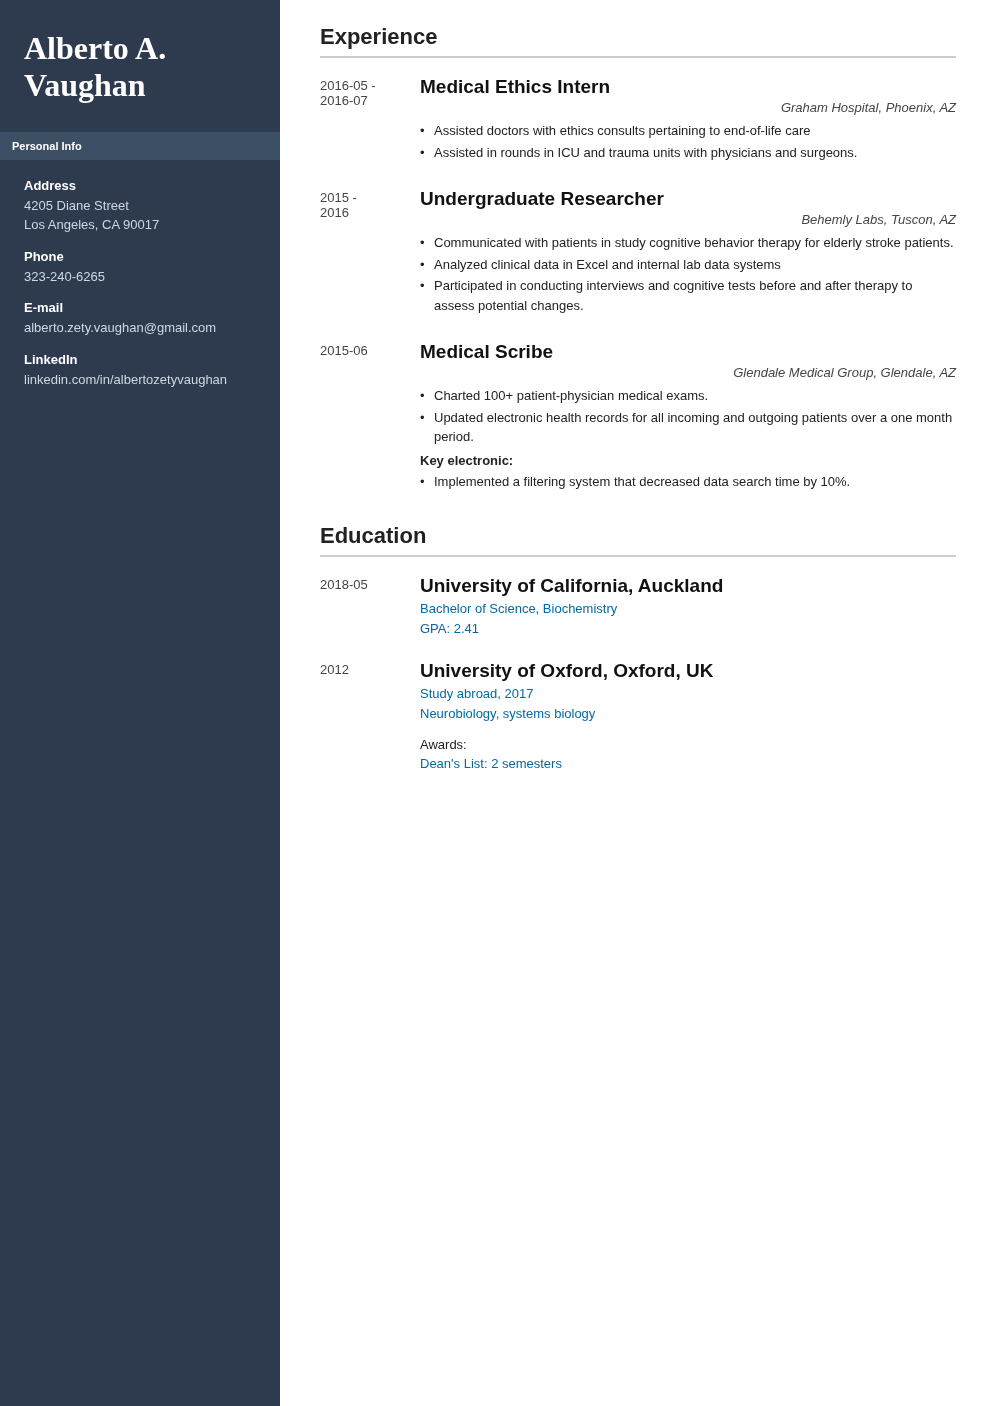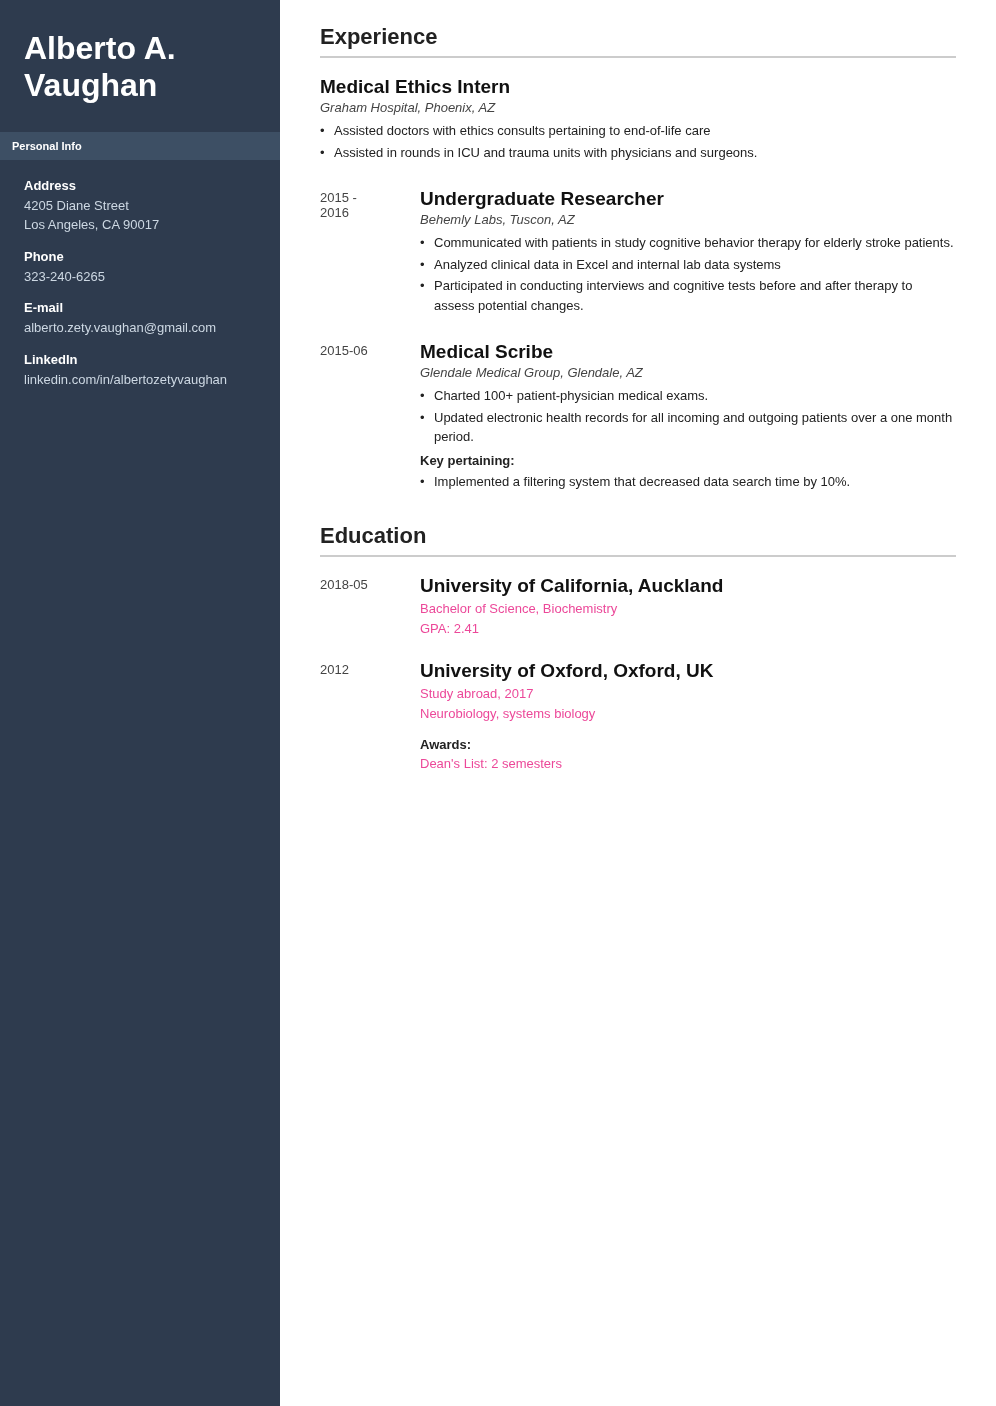--- a/index.html
+++ b/index.html
@@ -20,20 +20,21 @@
       color: #fff;
       padding: 30px 24px;
     }
 
     .sidebar-name {
       font-size: 32px;
       font-weight: 900;
       line-height: 1.15;
       margin-bottom: 28px;
       color: #fff;
+      font-family: Liberation Serif, serif;
     }
 
     .sidebar-section-title {
       background-color: #3d4f64;
       color: #fff;
       font-size: 11px;
       font-weight: 700;
       padding: 8px 12px;
       margin-bottom: 18px;
       margin-left: -24px;
@@ -96,25 +97,26 @@
       font-weight: 700;
       color: #111;
       margin-bottom: 2px;
     }
 
     .entry-subtitle {
       font-style: italic;
       color: #444;
       font-size: 13px;
       margin-bottom: 6px;
+      text-align: right;
     }
 
     .entry-detail {
       font-size: 13px;
-      color: #ec4899;
+      color: #0369a1;
       line-height: 1.5;
     }
 
     ul.bullet-list {
       list-style: none;
       padding: 0;
       margin: 4px 0;
     }
 
     ul.bullet-list li {
@@ -134,21 +136,21 @@
     }
 
     .key-achievement {
       font-weight: 700;
       font-size: 13px;
       margin-top: 6px;
       margin-bottom: 2px;
     }
 
     .awards-label {
-      font-weight: 700;
+      font-weight: 400;
       font-size: 13px;
       margin-top: 14px;
       margin-bottom: 2px;
     }
   </style>
 </head>
 <body>
 
 <div class="sidebar">
   <div class="sidebar-name">
@@ -173,20 +175,23 @@
   <div class="sidebar-field-label">LinkedIn</div>
   <div class="sidebar-field-value">linkedin.com/in/albertozetyvaughan</div>
 </div>
 
 <div class="main">
 
   <div class="section">
     <div class="section-title">Experience</div>
 
     <div class="entry">
+      <div class="entry-date">
+        2016-05 -<br>2016-07
+      </div>
       <div class="entry-content">
         <div class="entry-title">Medical Ethics Intern</div>
         <div class="entry-subtitle">Graham Hospital, Phoenix, AZ</div>
         <ul class="bullet-list">
           <li>Assisted doctors with ethics consults pertaining to end-of-life care</li>
           <li>Assisted in rounds in ICU and trauma units with physicians and surgeons.</li>
         </ul>
       </div>
     </div>
 
@@ -207,21 +212,21 @@
 
     <div class="entry">
       <div class="entry-date">2015-06</div>
       <div class="entry-content">
         <div class="entry-title">Medical Scribe</div>
         <div class="entry-subtitle">Glendale Medical Group, Glendale, AZ</div>
         <ul class="bullet-list">
           <li>Charted 100+ patient-physician medical exams.</li>
           <li>Updated electronic health records for all incoming and outgoing patients over a one month period.</li>
         </ul>
-        <div class="key-achievement">Key pertaining:</div>
+        <div class="key-achievement">Key electronic:</div>
         <ul class="bullet-list">
           <li>Implemented a filtering system that decreased data search time by 10%.</li>
         </ul>
       </div>
     </div>
   </div>
 
   <div class="section">
     <div class="section-title">Education</div>
 

